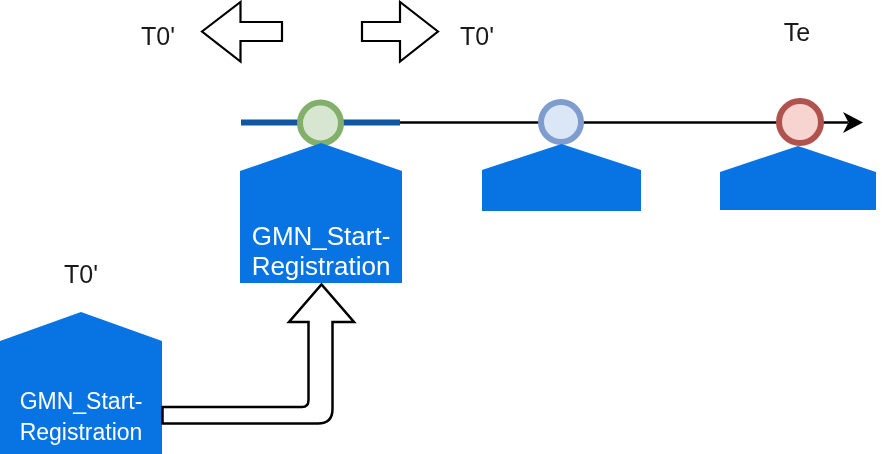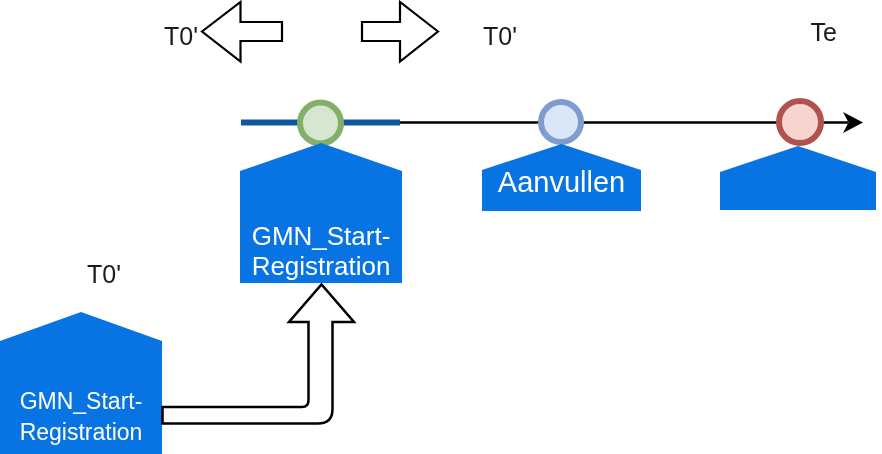--- a/index.html
+++ b/index.html
@@ -10,21 +10,21 @@
     height: 454px;
     overflow: hidden;
     background: #ffffff;
     font-family: "Liberation Sans", sans-serif;
   }
   .layer { position: absolute; left: 0; top: 0; }
   .lbl {
     position: absolute;
     font-size: 25px;
     color: #1a1a1a;
-    text-align: right;
+    text-align: center;
     white-space: nowrap;
   }
   .ctext {
     position: absolute;
     color: #ffffff;
     text-align: center;
     white-space: nowrap;
   }
   .ctext.two-main { font-size: 26px; line-height: 30px; }
   .ctext.two-origin { font-size: 23px; line-height: 31px; }
@@ -59,21 +59,20 @@
   <div class="lbl" style="left:118px; top:22px; width:80px;">T0'</div>
   <div class="lbl" style="left:437px; top:22px; width:80px;">T0'</div>
   <div class="lbl" style="left:757px; top:18px; width:80px;">Te</div>
   <div class="lbl" style="left:41px; top:260px; width:80px;">T0'</div>
 
   <div class="ctext two-main" style="left:240px; top:221px; width:162px;">
     <div>GMN_Start-</div>
     <div>Registration</div>
   </div>
 
-  <div class="ctext single" style="left:482px; top:166px; width:159px;">Aanvullen</div>
 
 
   <div class="ctext two-origin" style="left:0px; top:386px; width:162px;">
     <div>GMN_Start-</div>
     <div>Registration</div>
   </div>
 
 </div>
 
 </body></html>

